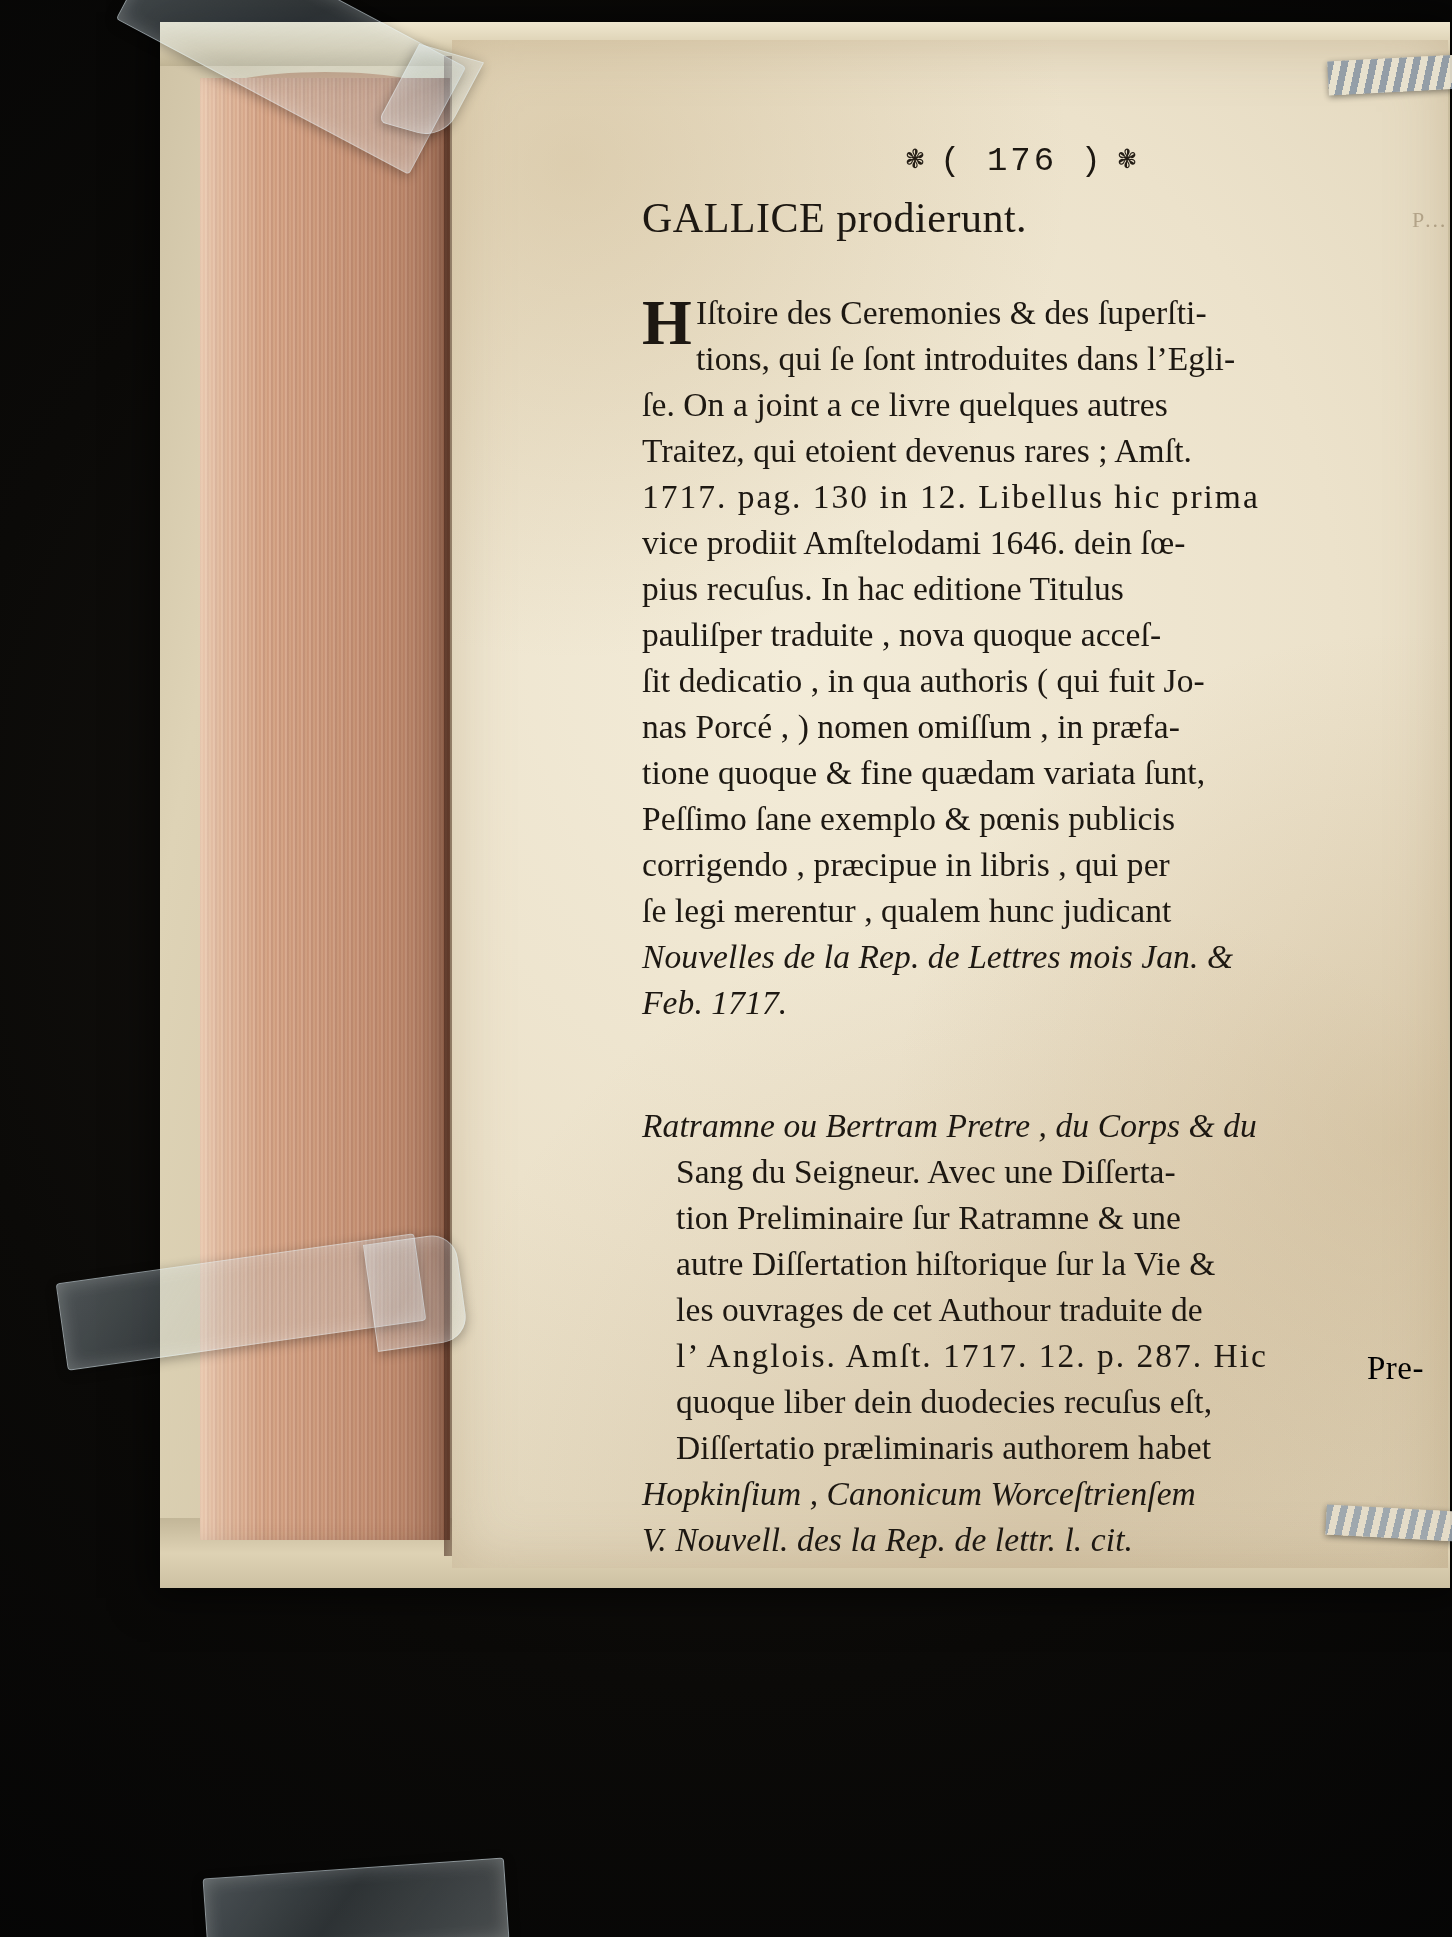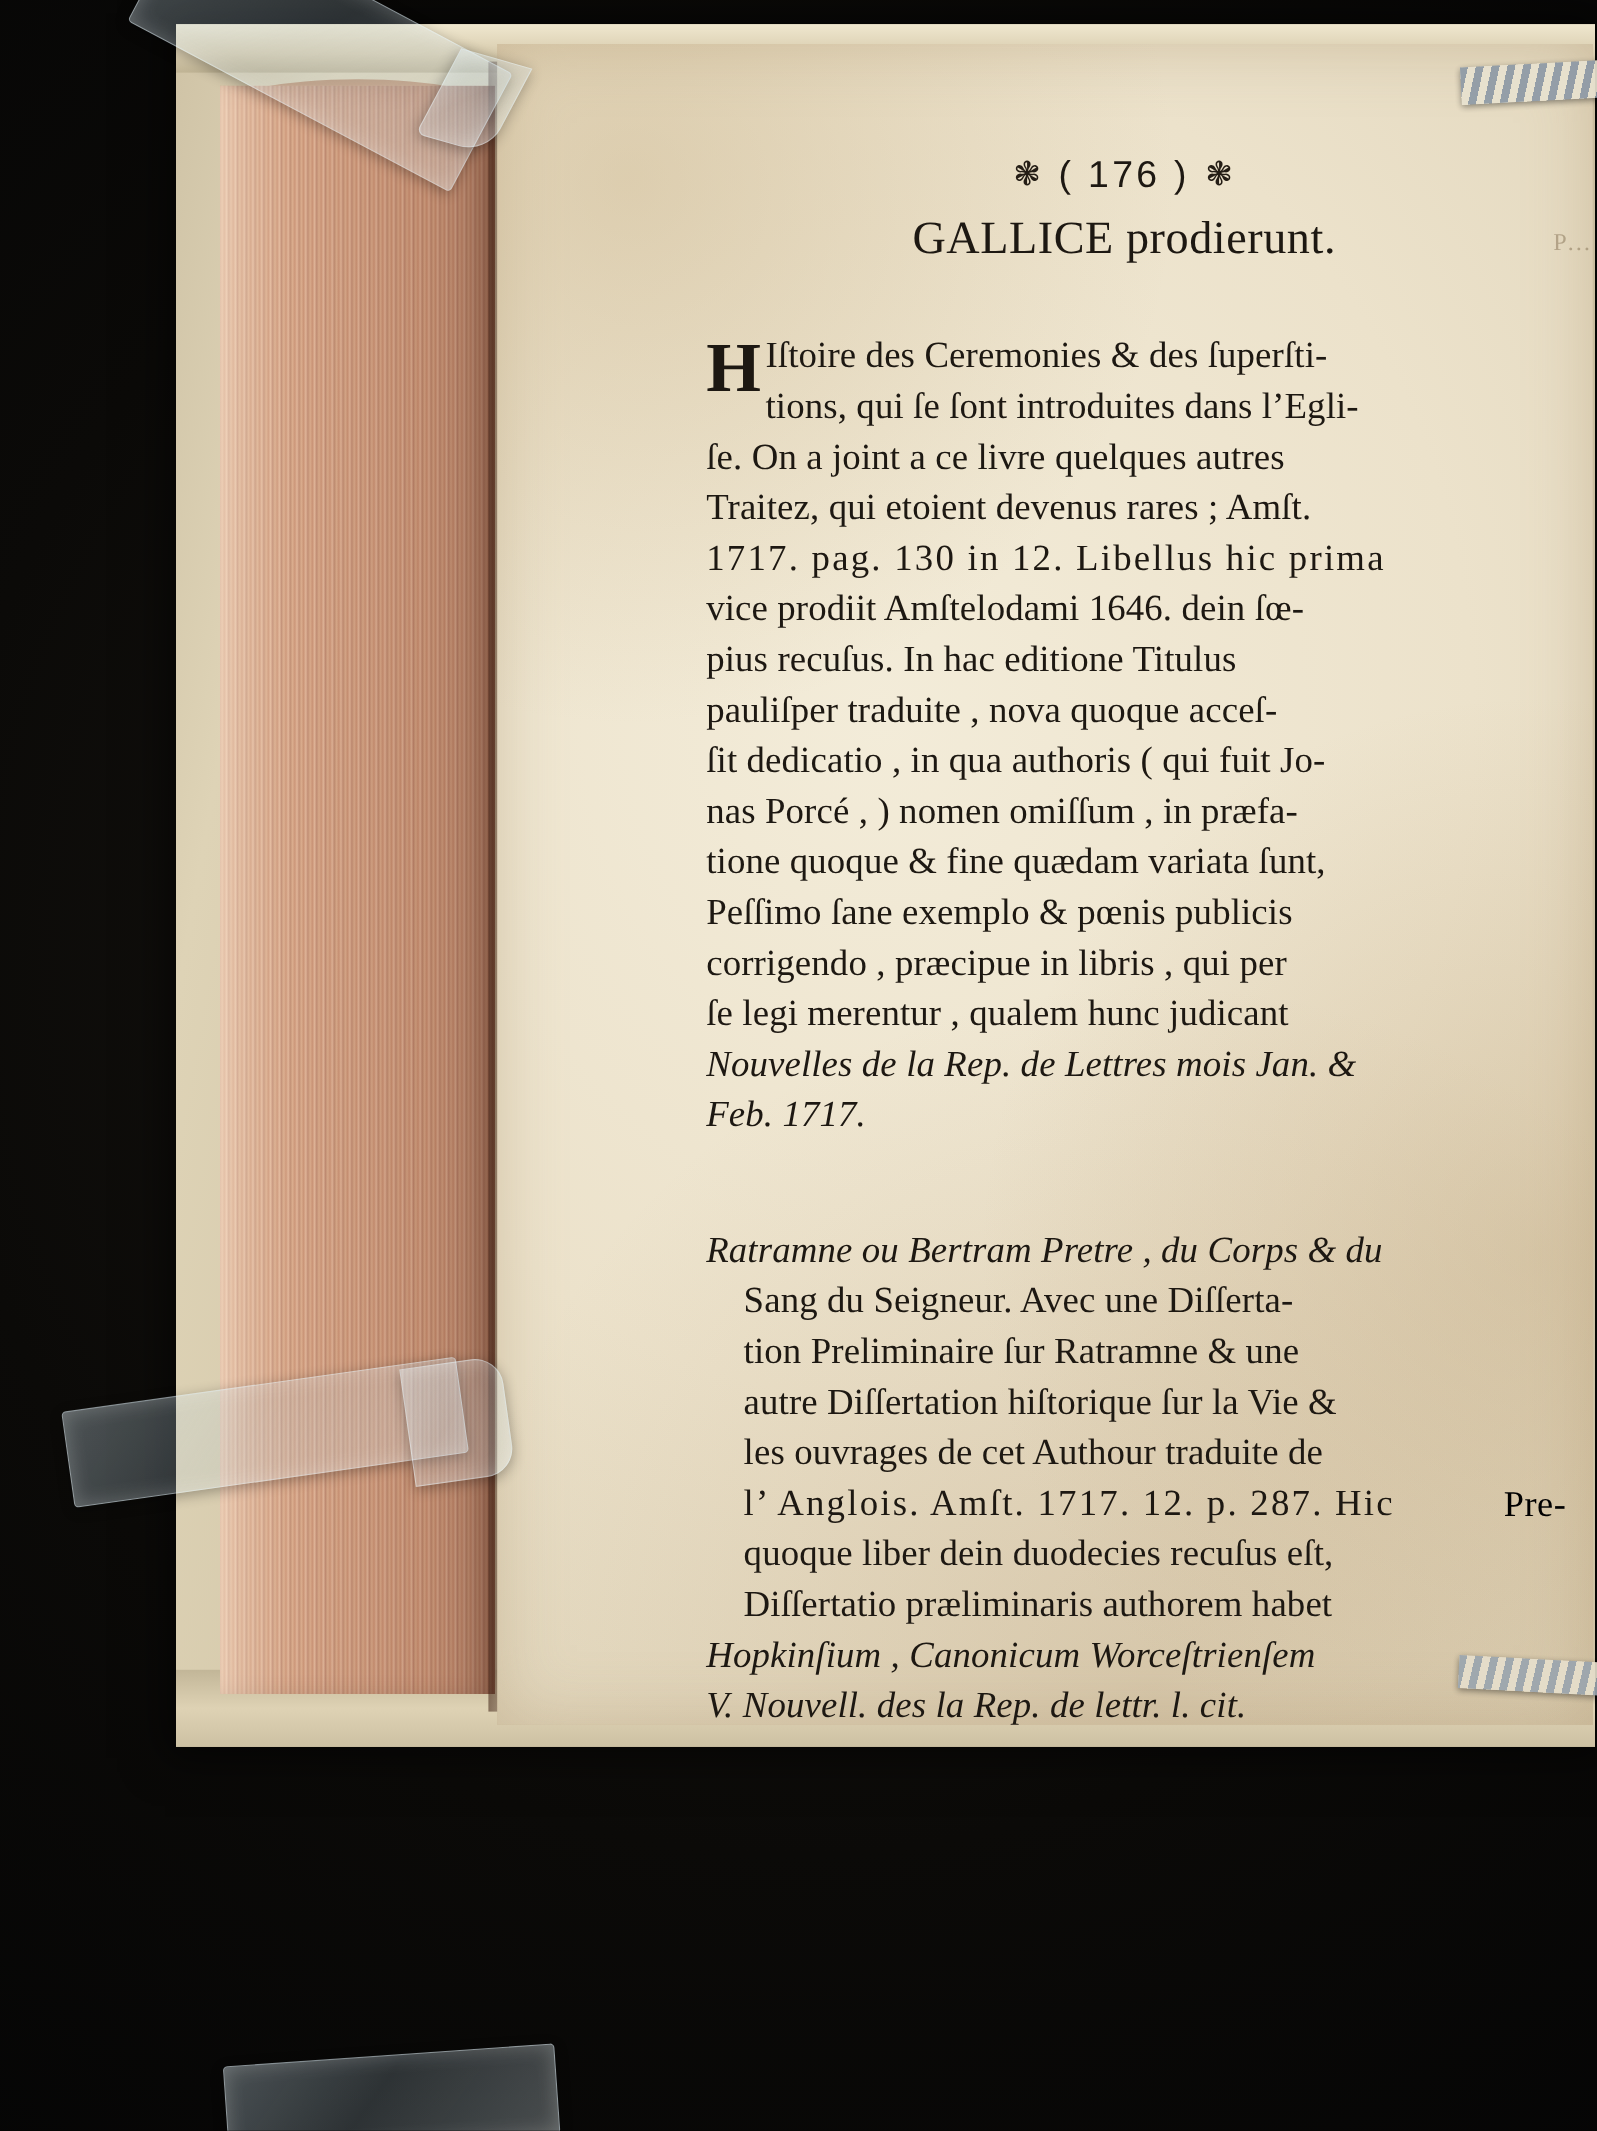--- a/index.html
+++ b/index.html
@@ -144,39 +144,38 @@
     top: 100px;
     width: 760px;
     color: #1d1812;
   }
 
   .pagenum-line {
     text-align: center;
     font-size: 33px;
     letter-spacing: 2px;
     margin-bottom: 14px;
-    font-family: Liberation Sans, sans-serif;
+    font-family: Liberation Mono, monospace;
   }
   .pagenum-line .orn {
     display: inline-block;
     font-size: 30px;
     vertical-align: 2px;
     margin: 0 14px;
     color: #241d15;
   }
   .pagenum-line .num {
     font-size: 34px;
     letter-spacing: 3px;
   }
 
   .headtitle {
-    text-align: center;
     font-size: 42px;
     letter-spacing: 0.5px;
-    margin: 6px 0 60px 0;
+    margin: 6px 0 48px 0;
     font-family: "Liberation Serif", serif;
   }
 
   .para {
     font-size: 33.5px;
     line-height: 46px;
     text-align: justify;
     letter-spacing: 0.1px;
   }
   .para .ln {

